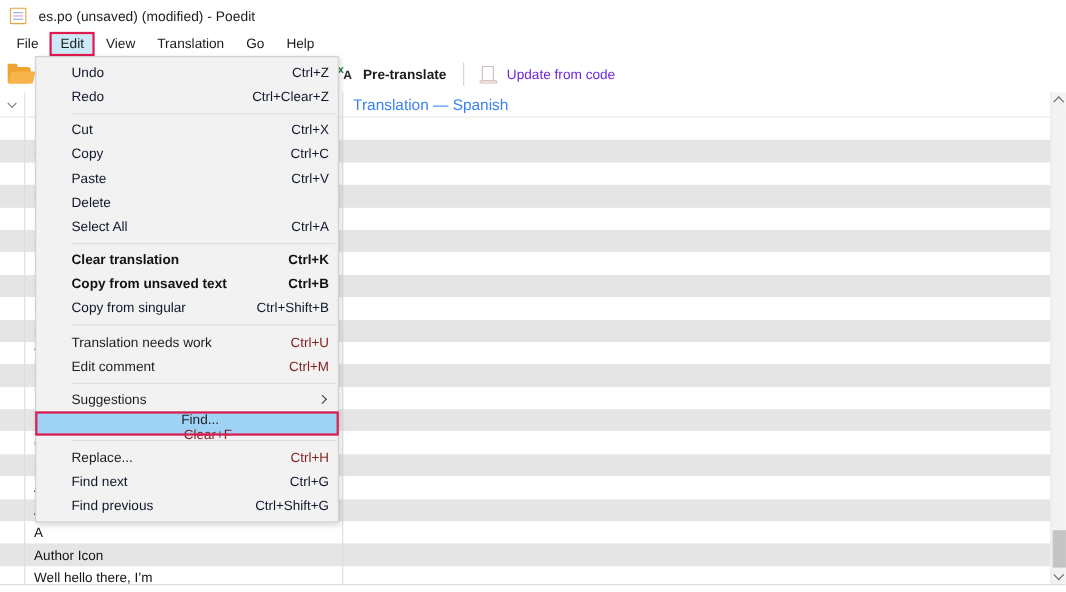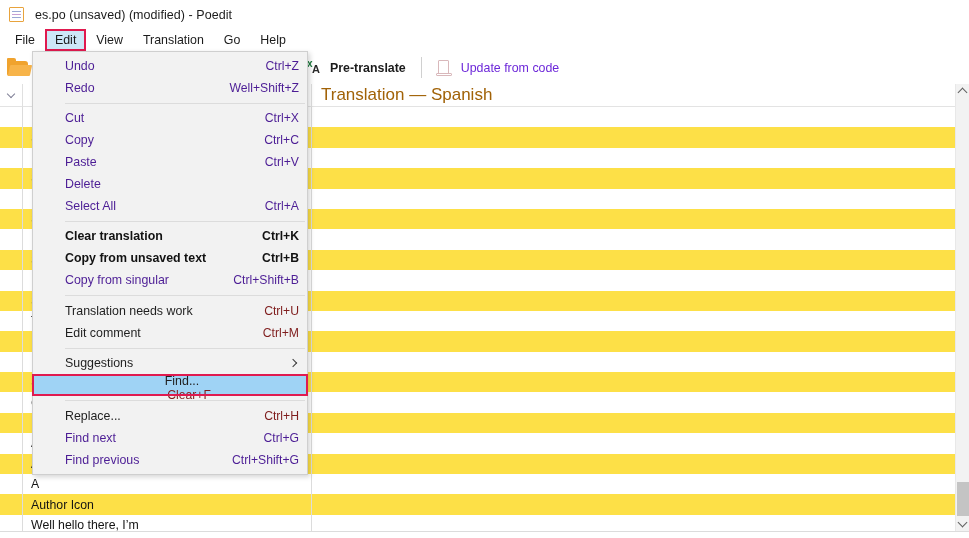--- a/index.html
+++ b/index.html
@@ -232,43 +232,43 @@
     font-size: 12.3px;
     color: #3f4b66;
     white-space: nowrap;
     overflow: hidden;
     flex: none;
   }
   .col-trans {
     flex: 1;
     padding-left: 9px;
     box-sizing: border-box;
-    font-size: 17px;
-    color: #a16207;
+    font-size: 14px;
+    color: #3b82f6;
     white-space: nowrap;
     overflow: hidden;
   }
 
   
   .list-body {
     position: absolute;
     left: 0; top: 107px;
     width: 955px;
     height: 424px;
     overflow: hidden;
     background: #ffffff;
   }
   .row {
     height: 20.4px;
     display: flex;
     align-items: center;
     background: #ffffff;
     box-sizing: border-box;
   }
-  .row.alt { background: #fde047; }
+  .row.alt { background: #e5e5e5; }
   .row-gutter {
     width: 22px;
     flex: none;
     height: 100%;
   }
   .row-vsep {
     width: 1px;
     height: 100%;
     background: #dcdcdc;
     flex: none;
@@ -358,21 +358,21 @@
     color: #1f1f1f;
     white-space: nowrap;
   }
   .mi .mi-label { flex: 1; }
   .mi .mi-accel {
     color: #7f1d1d;
     font-size: 12.2px;
     padding-left: 14px;
   }
   .mi.disabled .mi-label,
-  .mi.disabled .mi-accel { color: #4c1d95; }
+  .mi.disabled .mi-accel { color: #0f172a; }
   .mi.strong .mi-label,
   .mi.strong .mi-accel { font-weight: bold; color: #121212; }
   .mi.highlight {
     background: #9fd3f5;
     flex-direction: column;
   }
   .mi.annotated::after {
     content: "";
     position: absolute;
     left: -1px; top: 0; right: -1px; bottom: 0;
@@ -624,21 +624,21 @@
 
   <div class="bottom-edge"></div>
 
   <div class="dropdown" id="dropdown">
       <div class="mi disabled">
         <span class="mi-label">Undo</span>
         <span class="mi-accel">Ctrl+Z</span>
       </div>
       <div class="mi disabled">
         <span class="mi-label">Redo</span>
-        <span class="mi-accel">Well+Shift+Z</span>
+        <span class="mi-accel">Ctrl+Clear+Z</span>
       </div>
       <div class="mi-sep"></div>
       <div class="mi disabled">
         <span class="mi-label">Cut</span>
         <span class="mi-accel">Ctrl+X</span>
       </div>
       <div class="mi disabled">
         <span class="mi-label">Copy</span>
         <span class="mi-accel">Ctrl+C</span>
       </div>

